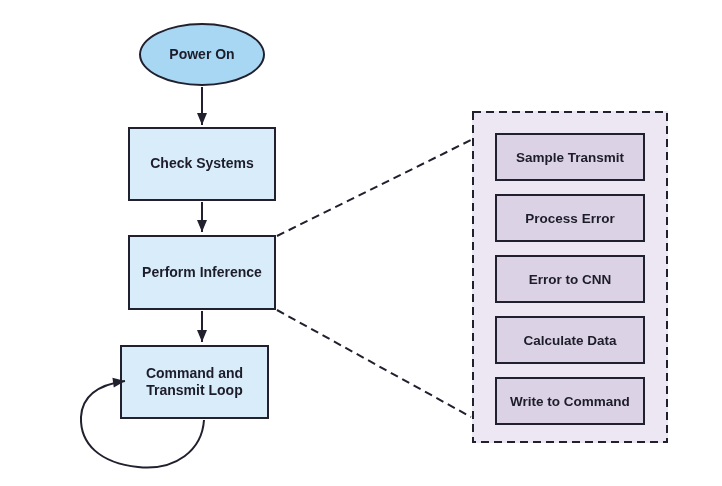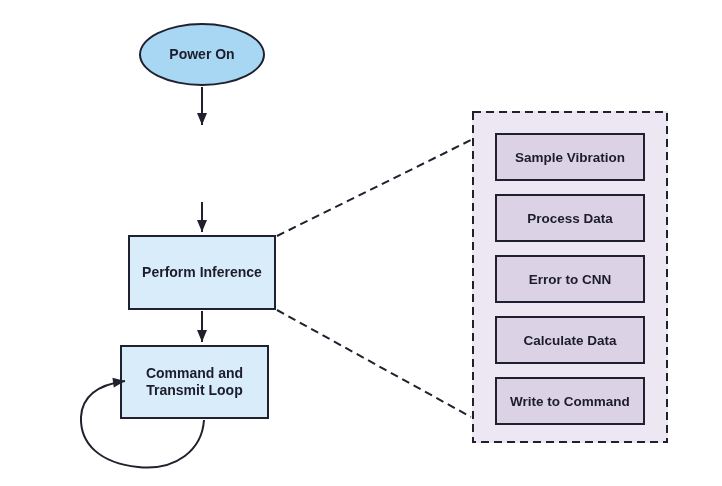--- a/index.html
+++ b/index.html
@@ -64,35 +64,38 @@
 </style>
 </head>
 <body>
 
 <div class="stage">
 
   <div class="node ellipse" style="left:139px; top:23px; width:126px; height:63px;">
     <span class="lbl">Power On</span>
   </div>
 
+  <div class="node" style="left:128px; top:127px; width:148px; height:74px;">
+    <span class="lbl">Check Systems</span>
+  </div>
 
   <div class="node" style="left:128px; top:235px; width:148px; height:75px;align-items:center;">
     <span class="lbl">Perform Inference</span>
   </div>
 
   <div class="node" style="left:120px; top:345px; width:149px; height:74px;">
     <span class="lbl narrow">Command and Transmit Loop</span>
   </div>
 
   <div class="panel" style="left:472px; top:111px; width:196px; height:332px;">
     <div class="panel-item">
-      <span>Sample Vibration</span>
+      <span>Sample Transmit</span>
     </div>
     <div class="panel-item">
-      <span>Process Data</span>
+      <span>Process Error</span>
     </div>
     <div class="panel-item">
       <span>Error to CNN</span>
     </div>
     <div class="panel-item">
       <span>Calculate Data</span>
     </div>
     <div class="panel-item">
       <span>Write to Command</span>
     </div>

